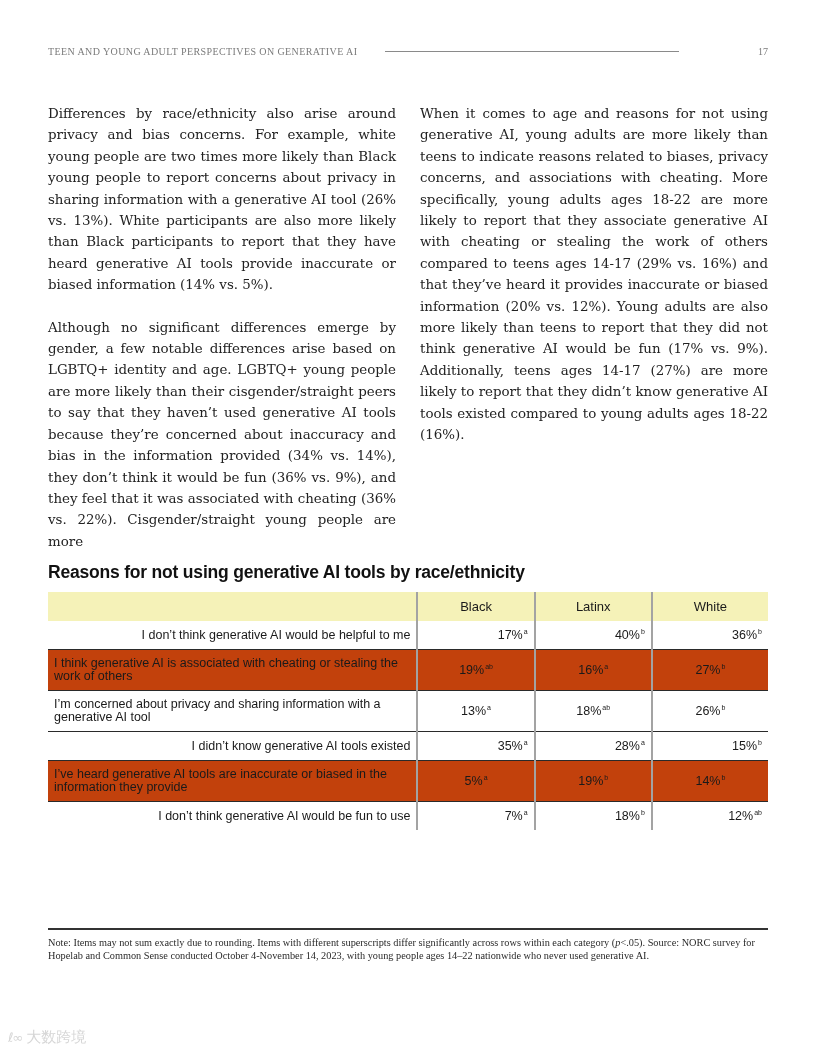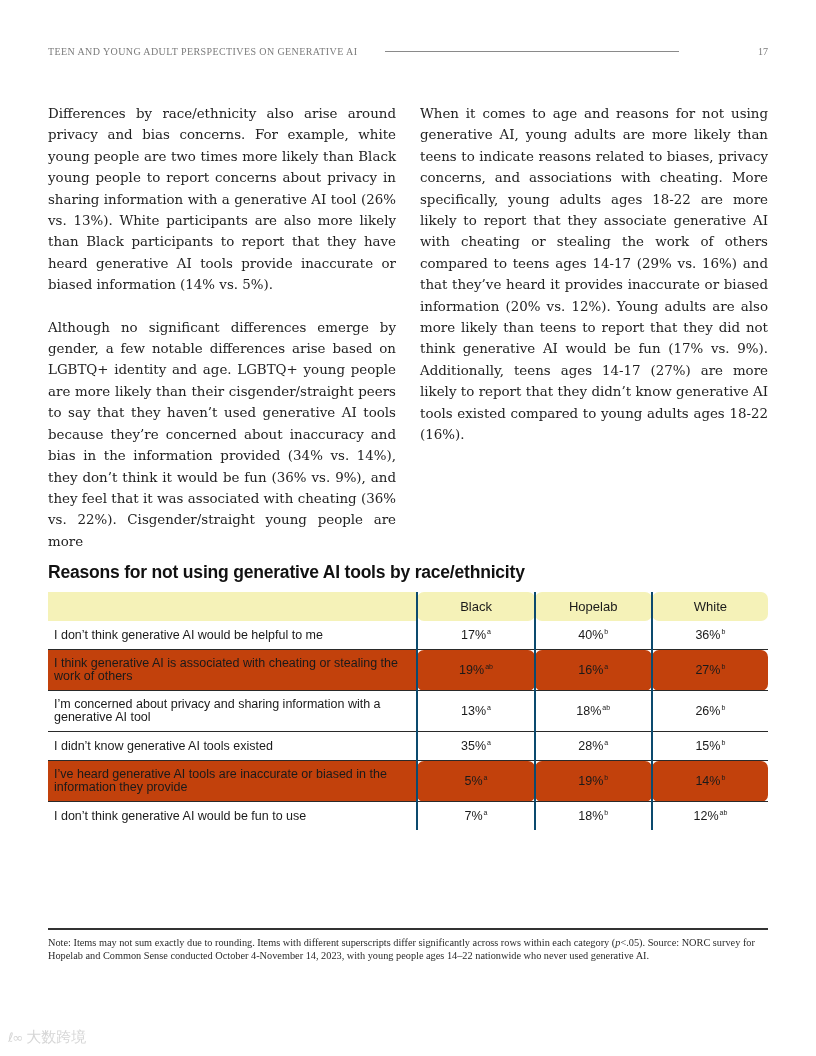--- a/index.html
+++ b/index.html
@@ -98,26 +98,25 @@
     .data-table td.label {
       text-align: left;
       line-height: 13px;
       padding-left: 6px;
     }
     .data-table td.val {
       text-align: center;
     }
     .data-table th + th,
     .data-table td + td {
-      border-left: 2px solid #0c4a6e;
-      border-radius: 7px;
+      border-left: 2px solid #a3a3a3;
     }
     .data-table tr.shaded td { background: #c2410c; }
     .data-table tr.plain td { background: #ffffff; }
-    .data-table tr.h1 td { height: 28px; }
+    .data-table tr.h1 td { height: 28px; text-align: right; }
     .data-table tr.h2 td { height: 40px; }
     sup {
       font-size: 7px;
       vertical-align: super;
       line-height: 0;
       margin-left: 1px;
     }
     .note-rule {
       position: absolute;
       top: 928px;
@@ -171,21 +170,21 @@
   <p>When it comes to age and reasons for not using generative AI, young adults are more likely than teens to indicate reasons related to biases, privacy concerns, and associations with cheating. More specifically, young adults ages 18-22 are more likely to report that they associate generative AI with cheating or stealing the work of others compared to teens ages 14-17 (29% vs. 16%) and that they’ve heard it provides inaccurate or biased information (20% vs. 12%). Young adults are also more likely than teens to report that they did not think generative AI would be fun (17% vs. 9%). Additionally, teens ages 14-17 (27%) are more likely to report that they didn’t know generative AI tools existed compared to young adults ages 18-22 (16%).</p>
 </div>
 
 <div class="table-title">Reasons for not using generative AI tools by race/ethnicity</div>
 
 <table class="data-table">
   <thead>
     <tr>
       <th class="label-col"></th>
       <th class="val-col">Black</th>
-      <th class="val-col">Hopelab</th>
+      <th class="val-col">Latinx</th>
       <th class="val-col">White</th>
     </tr>
   </thead>
   <tbody>
     <tr class="plain h1 first">
       <td class="label">I don’t think generative AI would be helpful to me</td>
       <td class="val"><span>17%</span><sup>a</sup></td>
       <td class="val"><span>40%</span><sup>b</sup></td>
       <td class="val"><span>36%</span><sup>b</sup></td>
     </tr>

